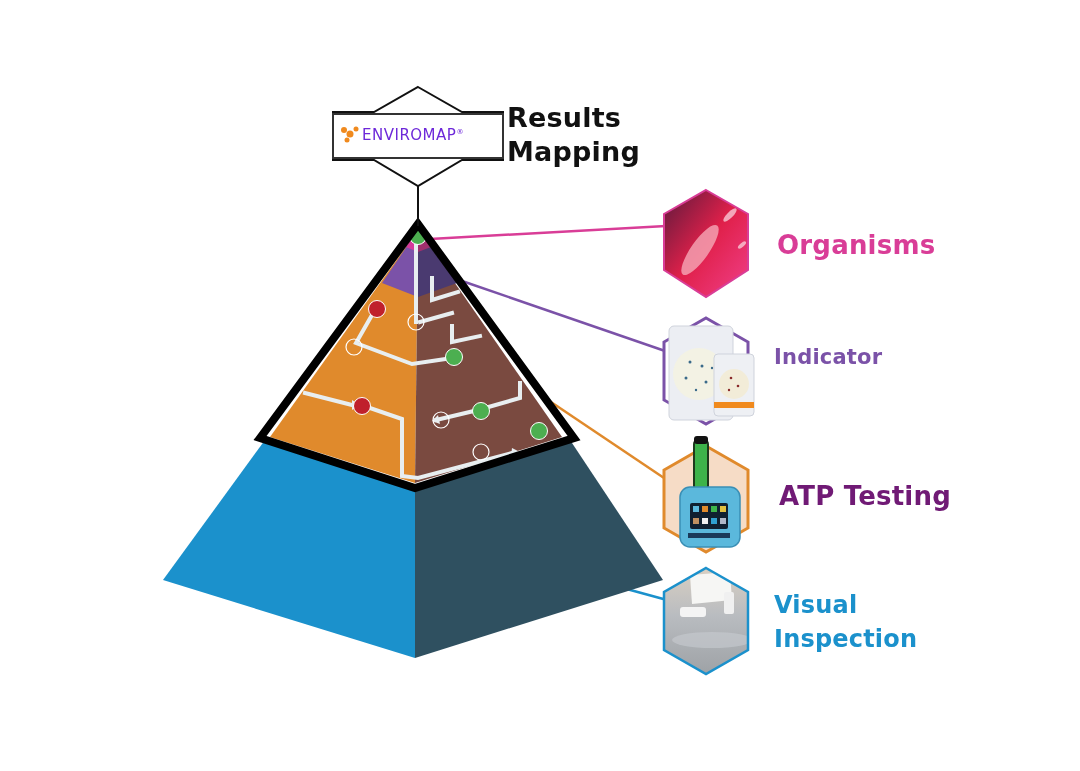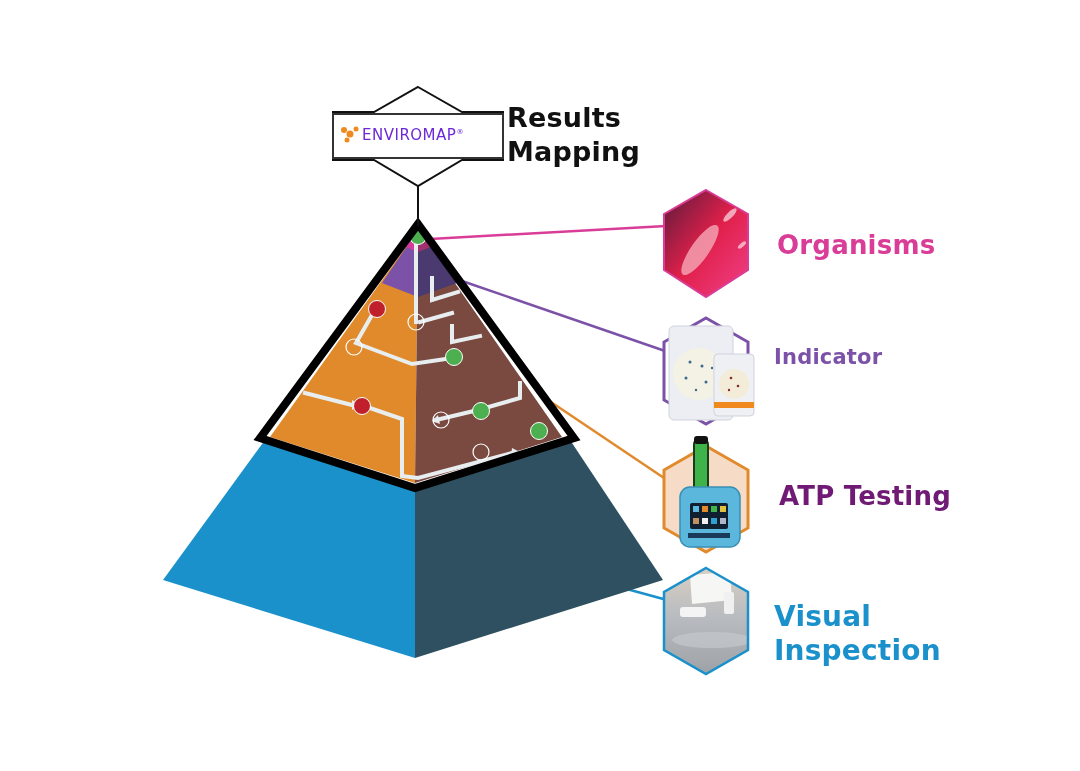--- a/index.html
+++ b/index.html
@@ -3,21 +3,21 @@
 <meta charset="utf-8">
 <style>
   html, body { margin:0; padding:0; background:#ffffff; }
   body { width:1080px; height:771px; position:relative; overflow:hidden; font-family:"DejaVu Sans", sans-serif; }
   #stage { position:absolute; left:0; top:0; width:1080px; height:771px; }
   .label { position:absolute; font-family:"DejaVu Sans", sans-serif; font-weight:bold; line-height:34px; letter-spacing:0.2px; }
   .lbl-results { left:507px; top:101px; font-size:27px; color:#111111; }
   .lbl-path { left:777px; top:228px; font-size:26px; }
   .lbl-ind { left:774px; top:340px; font-size:21px; }
   .lbl-atp { left:779px; top:479px; font-size:26px; }
-  .lbl-vis { left:774px; top:588px; font-size:28px;margin-top:12px; }
+  .lbl-vis { left:774px; top:588px; font-size:24px; }
   .label div { white-space:nowrap; }
   .logo-text { position:absolute; left:362px; top:126px; font-size:15px; color:#6d28d9; letter-spacing:0.5px; font-family:"DejaVu Sans", sans-serif; }
 </style>
 </head>
 <body>
 
 <svg id="stage" width="1080" height="771" viewBox="0 0 1080 771">
   <defs>
     <linearGradient id="gPath" x1="0" y1="0" x2="1" y2="1">
       <stop offset="0" stop-color="#5a1a3c"></stop>

